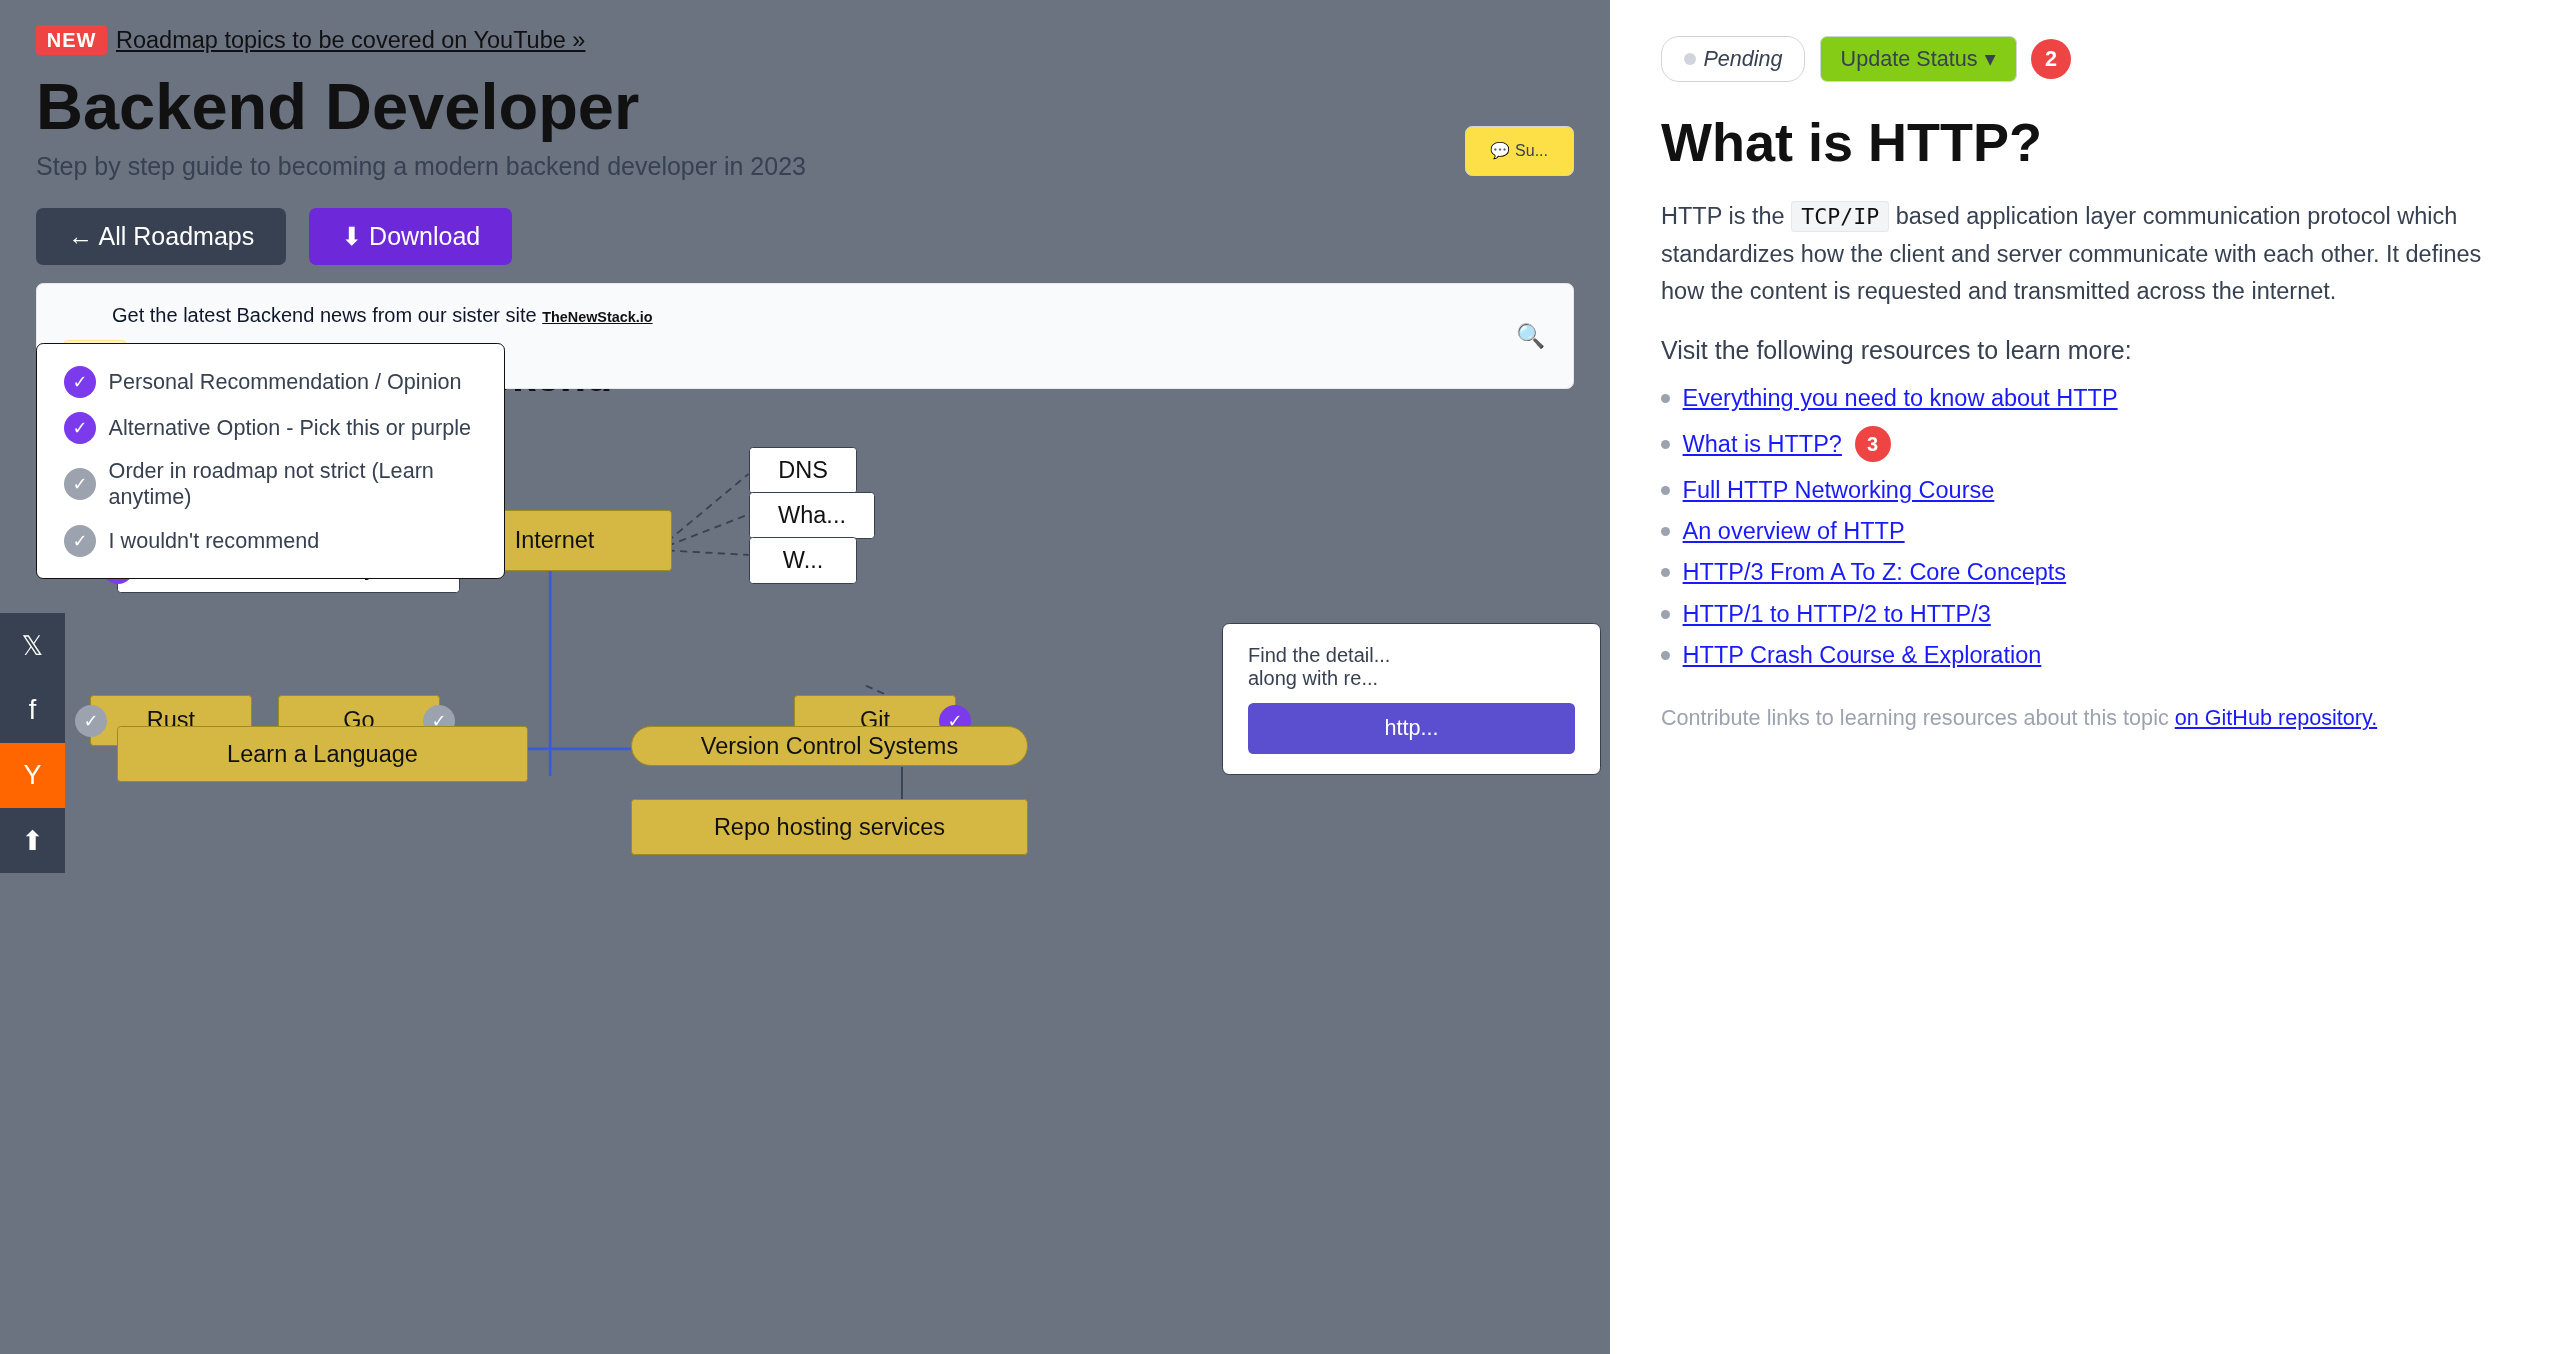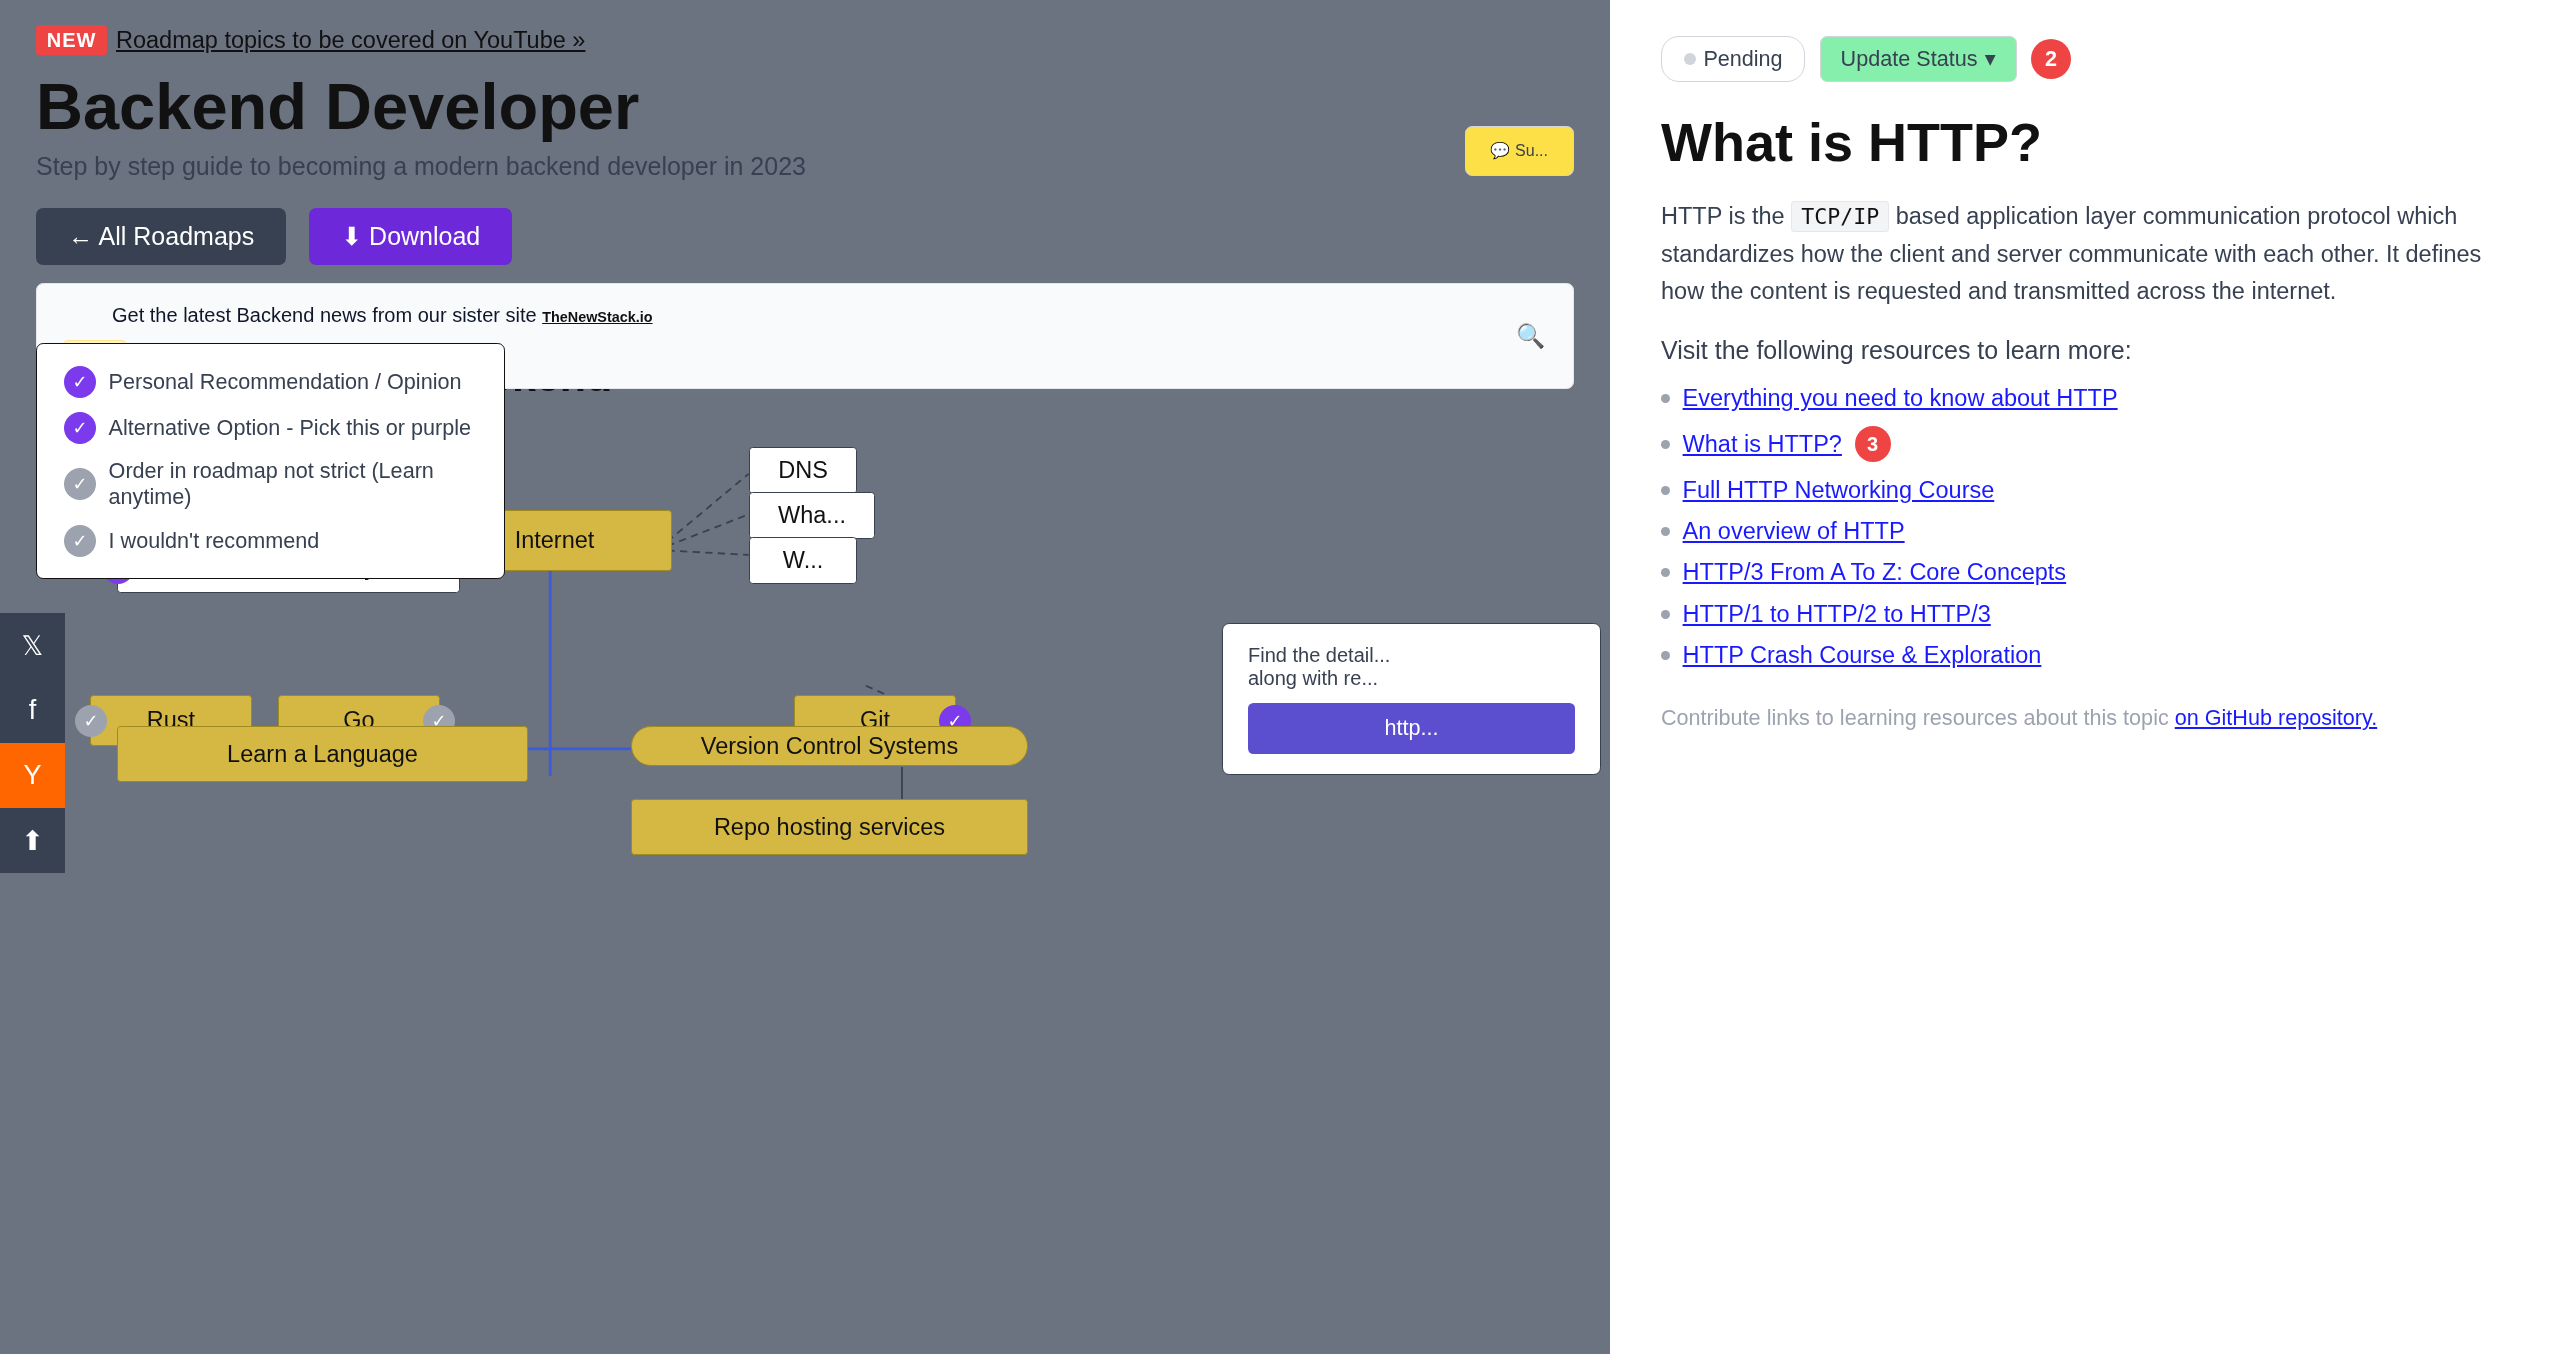--- a/index.html
+++ b/index.html
@@ -315,29 +315,30 @@
       background: #fff;
       border: 1.8px solid #d1d5db;
       border-radius: 18px;
       padding: 9px 21.6px;
       font-size: 21.6px;
       color: #374151;
       cursor: pointer;
       display: flex;
       align-items: center;
       gap: 7.2px;
+      font-style: italic;
     }
     .status-dot {
       width: 12.6px;
       height: 12.6px;
       border-radius: 50%;
       background: #d1d5db;
     }
     .update-status-btn {
-      background: #86efac;
+      background: #84cc16;
       border: 1.8px solid #d1d5db;
       border-radius: 7.2px;
       padding: 9px 20px;
       font-size: 21.6px;
       color: #374151;
       cursor: pointer;
       display: flex;
       align-items: center;
       gap: 7.2px;
     }

